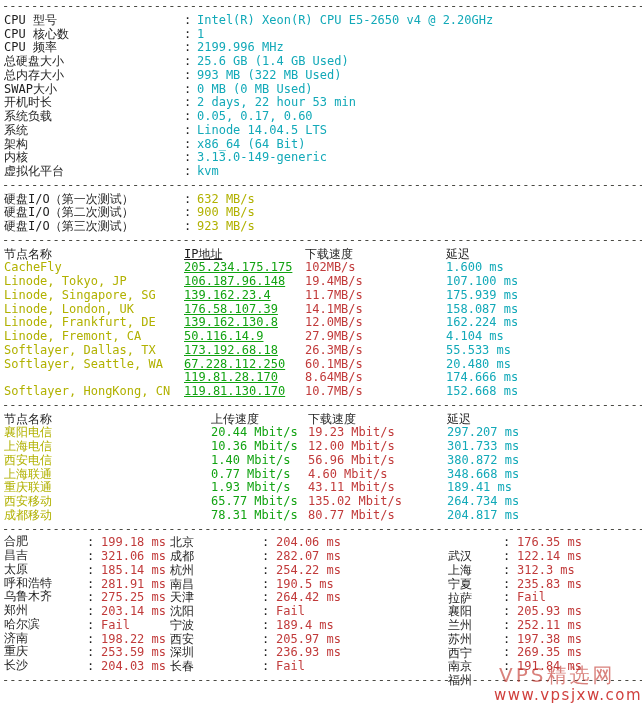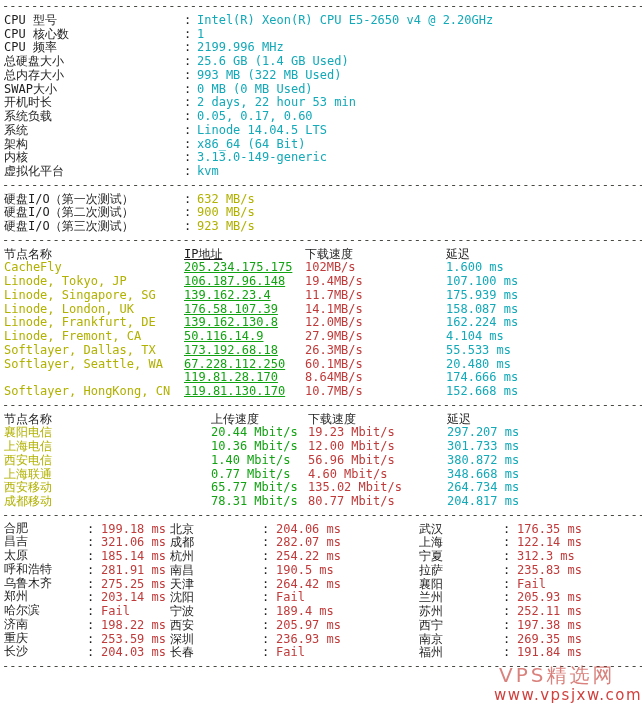--- a/index.html
+++ b/index.html
@@ -33,21 +33,21 @@
 
   
   .isp-name{left:4px;}
   .isp-up{left:163px;margin-left:48px;}
   .isp-dl{left:308px;}
   .isp-lat{left:447px;}
 
   
   .pg-c1{left:4px;font-family:Liberation Mono, monospace;}  .pg-k1{left:87px;}  .pg-v1{left:101px;}
   .pg-c2{left:170px;text-align:right;}.pg-k2{left:262px;} .pg-v2{left:276px;}
-  .pg-c3{left:419px;}.pg-k3{left:503px;} .pg-v3{left:517px;}
+  .pg-c3{left:448px;margin-top:14px;}.pg-k3{left:503px;} .pg-v3{left:517px;}
 
   
   .wm-title{
     position:absolute;left:499px;top:665px;
     font-family:"DejaVu Sans","Liberation Sans",sans-serif;
     font-size:20px;line-height:20px;letter-spacing:3px;
     color:rgba(193,52,43,0.62);
   }
   .wm-url{
     position:absolute;left:494px;top:687px;
@@ -270,20 +270,26 @@
     <span class="pos cyan isp-lat">380.872 ms</span>
   </div>
 
   <div class="line">
     <span class="pos yellow isp-name">上海联通</span>
     <span class="pos green isp-up">0.77 Mbit/s</span>
     <span class="pos red isp-dl">4.60 Mbit/s</span>
     <span class="pos cyan isp-lat">348.668 ms</span>
   </div>
 
+  <div class="line">
+    <span class="pos yellow isp-name">重庆联通</span>
+    <span class="pos green isp-up">1.93 Mbit/s</span>
+    <span class="pos red isp-dl">43.11 Mbit/s</span>
+    <span class="pos cyan isp-lat">189.41 ms</span>
+  </div>
 
   <div class="line">
     <span class="pos yellow isp-name">西安移动</span>
     <span class="pos green isp-up">65.77 Mbit/s</span>
     <span class="pos red isp-dl">135.02 Mbit/s</span>
     <span class="pos cyan isp-lat">264.734 ms</span>
   </div>
 
   <div class="line">
     <span class="pos yellow isp-name">成都移动</span>

